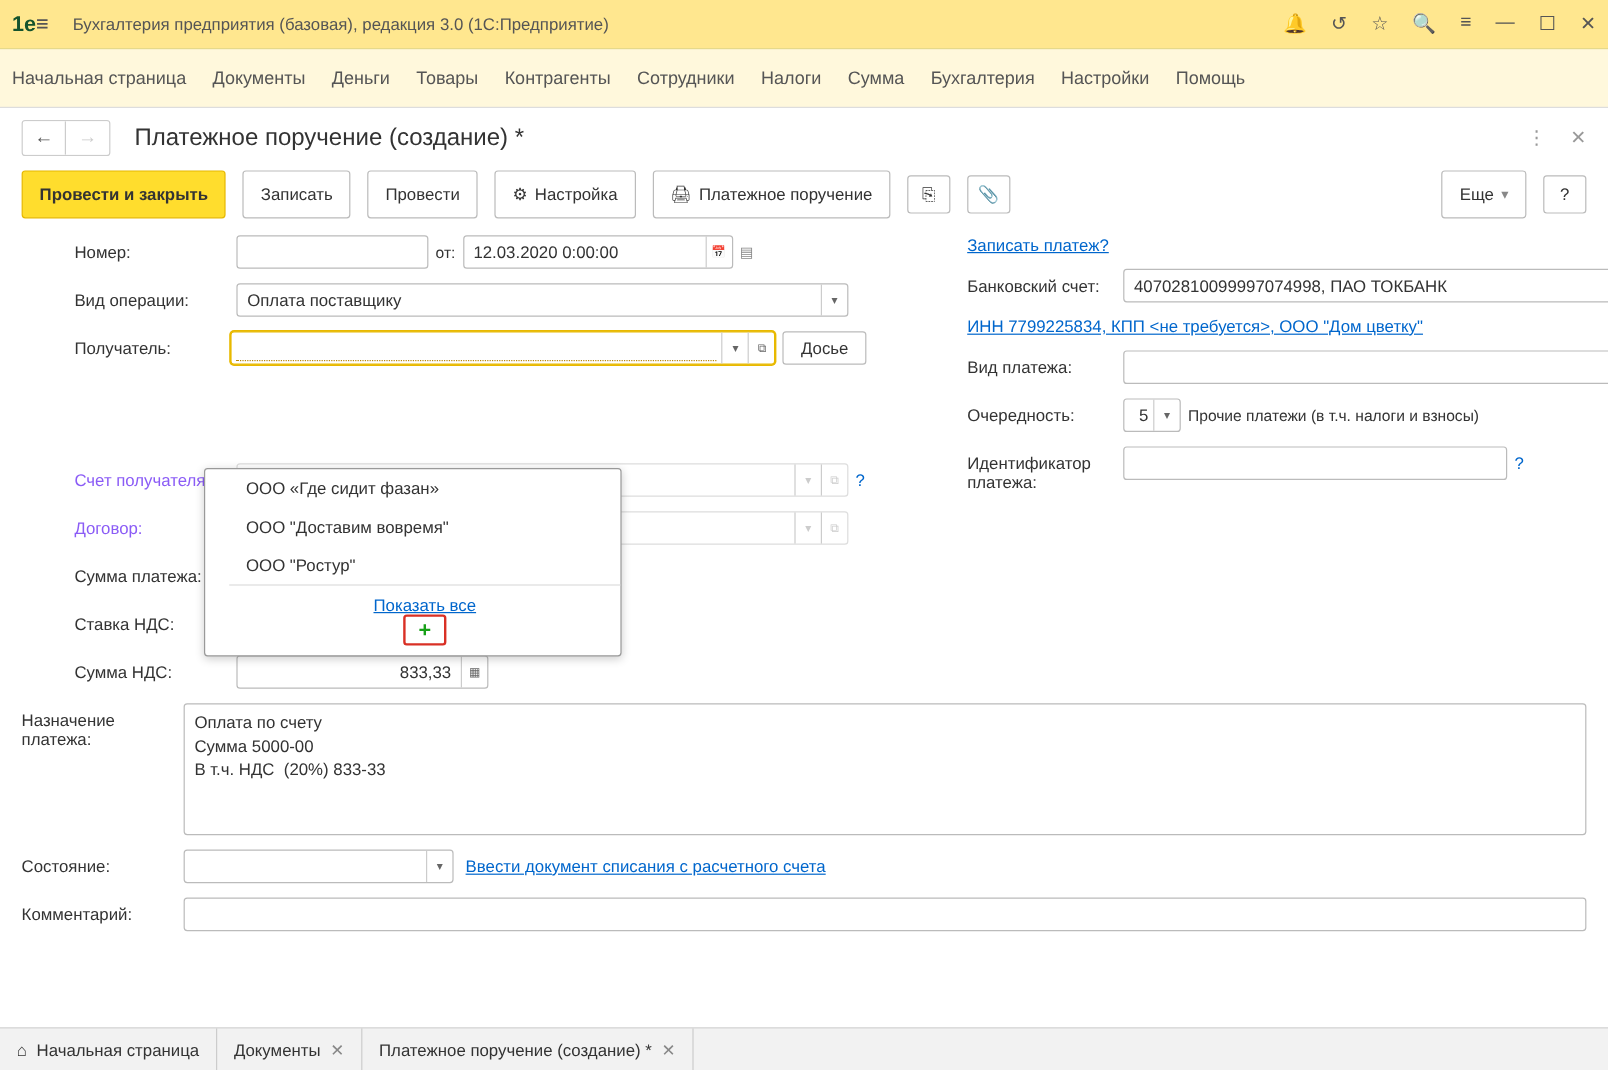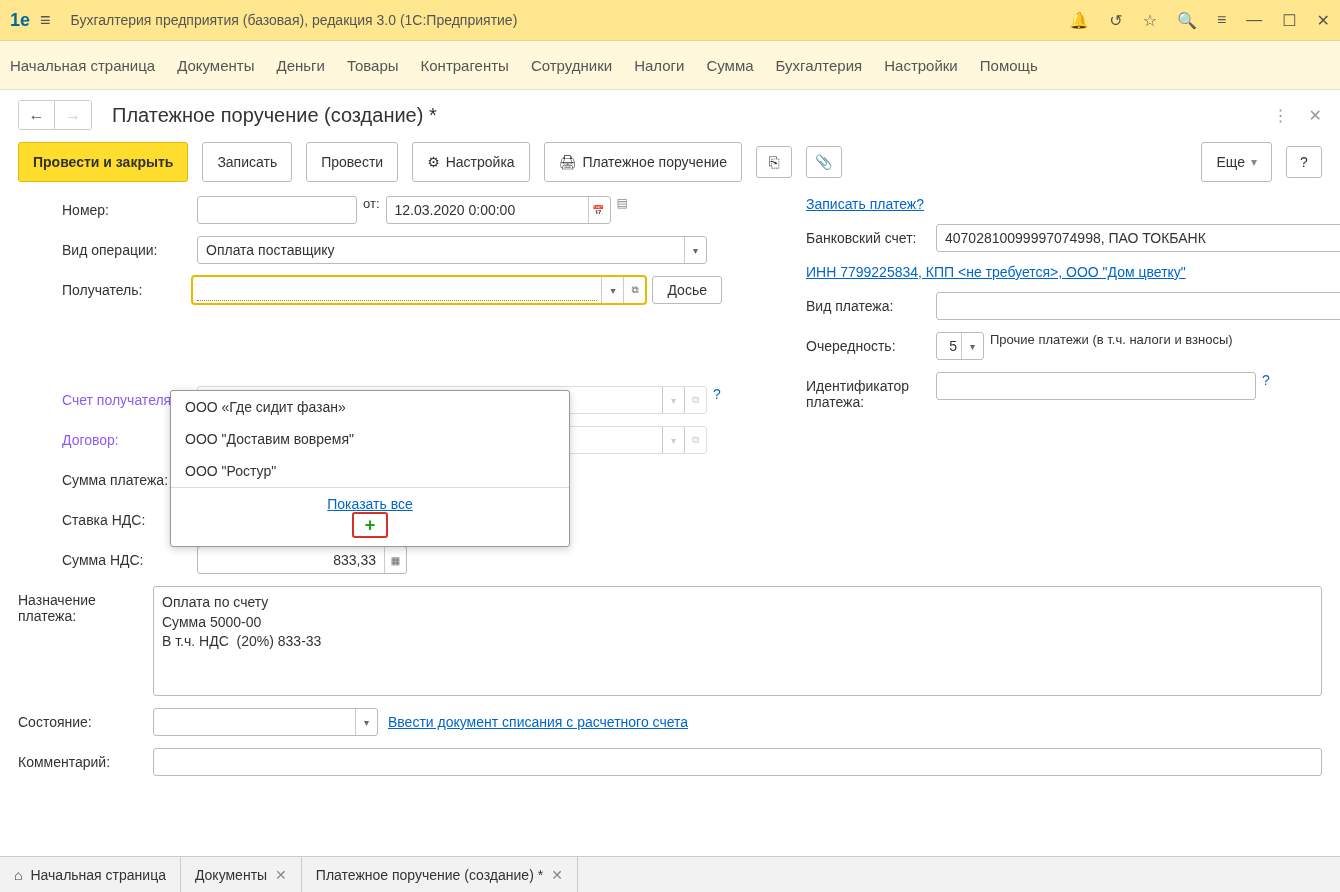--- a/index.html
+++ b/index.html
@@ -1,18 +1,18 @@
 <!DOCTYPE html>
 <html><head>
 <meta charset="utf-8">
 <style>
   * { box-sizing: border-box; margin: 0; padding: 0; }
   body { font-family: Arial, sans-serif; font-size: 13px; color: #333; background: #fff; width: 1340px; height: 892px; overflow: hidden; display: flex; flex-direction: column; }
   .title-bar { height: 40px; background: #FFE78F; display: flex; align-items: center; padding: 0 10px; }
-  .logo-1c { font-weight: bold; color: #0369a1; font-size: 18px; margin-right: 10px; }
+  .logo-1c { font-weight: bold; color: #14532d; font-size: 18px; }
   .hamburger-icon { font-size: 18px; color: #555; margin-right: 20px; cursor: pointer; }
   .title-text { color: #555; font-size: 14px; flex: 1; }
   .title-icons { display: flex; gap: 20px; color: #555; font-size: 16px; }
   .title-icons span { cursor: pointer; }
   .menu-bar { height: 50px; background: #FFF8DC; display: flex; align-items: center; padding: 0 10px; gap: 22px; border-top: 1px solid #e6d98a; border-bottom: 1px solid #ddd; }
   .menu-bar span { color: #555; font-size: 15px; cursor: pointer; }
   .content { flex: 1; background: #fff; padding: 10px 18px; position: relative; overflow: hidden; }
   .doc-header { display: flex; align-items: center; margin-bottom: 12px; }
   .nav-box { display: flex; border: 1px solid #ccc; border-radius: 3px; overflow: hidden; margin-right: 20px; }
   .nav-box button { width: 36px; height: 28px; border: none; background: #fff; font-size: 16px; color: #555; cursor: pointer; }
@@ -24,34 +24,34 @@
   .btn-primary { background: #FFDD2D; border-color: #e6b800; font-weight: bold; }
   .toolbar .spacer { flex: 1; }
   .icon-btn { width: 36px; height: 32px; justify-content: center; padding: 0; }
   .form-grid { display: flex; gap: 40px; }
   .col { display: flex; flex-direction: column; gap: 12px; margin-left: 44px; }
   .col-left { width: 660px; }
   .col-right { flex: 1; }
   .row { display: flex; align-items: flex-start; }
   .row .label { width: 135px; padding-top: 6px; color: #333; font-size: 14px; }
   .row .label.dim { color: #8b5cf6; }
-  .row .controls { flex: 1; display: flex; gap: 6px; }
+  .row .controls { flex: 1; display: flex; align-items: center; gap: 6px; }
   .input, .combo { height: 28px; border: 1px solid #bbb; border-radius: 3px; background: #fff; padding: 0 6px; font-size: 14px; display:flex; align-items:center; }
   .input { width: 160px; }
   .combo { padding: 0; display: flex; align-items: stretch; }
   .combo .val { flex: 1; padding: 0 8px; display: flex; align-items: center; }
   .combo .drop, .combo .open-btn { width: 22px; border-left: 1px solid #ccc; display: flex; align-items: center; justify-content: center; font-size: 10px; color: #666; cursor: pointer; }
   .link { color: #0066cc; text-decoration: underline; cursor: pointer; font-size: 14px; }
   .textarea { width: 100%; height: 110px; border: 1px solid #bbb; border-radius: 3px; padding: 6px 8px; font-size: 14px; line-height: 1.4; white-space: pre-wrap; }
   .full-row { display: flex; align-items: flex-start; margin-top: 12px; }
   .full-row .label { width: 135px; padding-top: 6px; font-size: 14px; }
   .full-row .controls { flex: 1; display:flex; align-items:center; gap:10px;}
   .highlight-field { border: 1px solid #E8B900 !important; box-shadow: 0 0 0 1px #E8B900; }
   .highlight-field .val { border-bottom: 1px dotted #b8860b; margin: 2px 4px; padding: 0 4px; height: 22px; }
-  .dropdown { position: absolute; top: 300px; left: 170px; width: 400px; background: #fff; border: 1px solid #999; border-radius: 3px; box-shadow: 0 2px 8px rgba(0,0,0,0.2); z-index: 100; }
+  .dropdown { position: absolute; top: 300px; left: 170px; width: 348px; background: #fff; border: 1px solid #999; border-radius: 3px; box-shadow: 0 2px 8px rgba(0,0,0,0.2); z-index: 100; padding-left: 20px; }
   .dropdown .item { padding: 8px 14px; font-size: 14px; cursor: pointer; }
   .dropdown .footer { border-top: 1px solid #ddd; padding: 8px 14px; display: flex; align-items: center; justify-content: space-between; flex-direction: column; }
   .plus-btn { width: 36px; height: 26px; border: 2px solid #d93025; border-radius: 3px; display: flex; align-items: center; justify-content: center; color: #18a018; font-size: 18px; font-weight: bold; cursor: pointer; }
   .status-tabs { height: 36px; background: #f2f2f2; border-top: 1px solid #ccc; display: flex; align-items: stretch; }
   .tab { border-right: 1px solid #ccc; padding: 0 14px; display: flex; align-items: center; gap: 8px; font-size: 14px; color: #333; cursor: pointer; }
   .tab .close { color: #888; font-size: 14px; cursor: pointer; }
   .help-q { color:#0066cc; font-size:14px; cursor:pointer; }
   .small-icon { color:#888; font-size:12px;}
 </style>
 </head>

